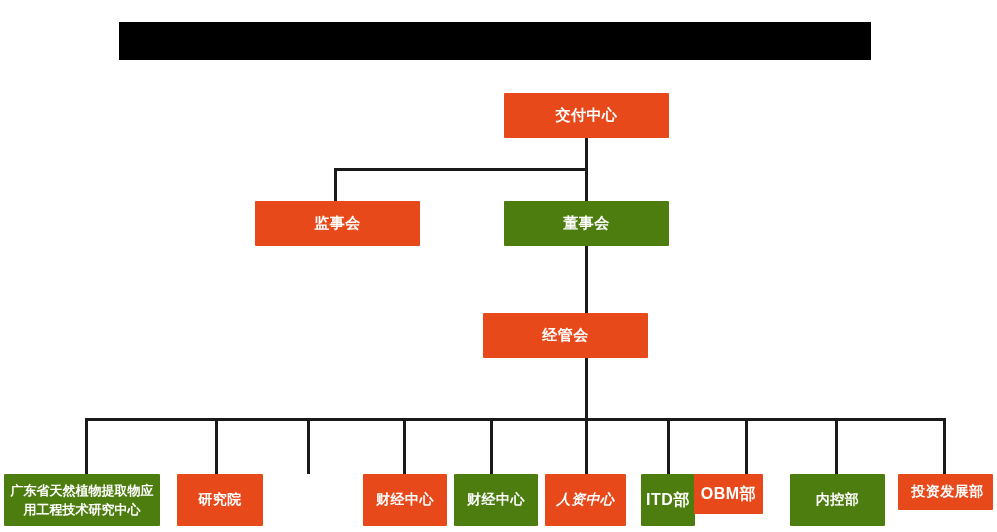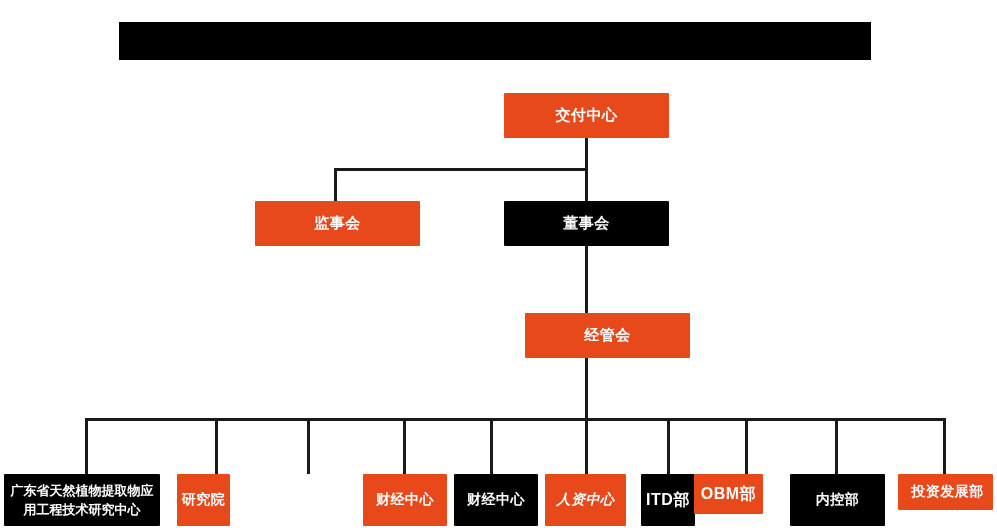--- a/index.html
+++ b/index.html
@@ -45,21 +45,21 @@
     justify-content: center;
     text-align: center;
     color: #ffffff;
     line-height: 1.25;
     letter-spacing: 0.5px;
     font-weight: 700;
     padding: 2px 4px;
     border-radius: 1px;
   }
   .node.dark  { background: #e8491b; }
-  .node.light { background: #000000; }
+  .node.light { background: #4d7c0f; }
 
   .node .label {
     display: block;
     width: 100%;
     white-space: pre-line;
   }
 
   .size-lg   { font-size: 15px; }
   .size-md   { font-size: 14px; }
   .size-sm   { font-size: 16px; }
@@ -102,30 +102,30 @@
   </div>
 
   <div class="node dark size-lg" style="left:255px; top:201px; width:165px; height:45px;">
     <span class="label">监事会</span>
   </div>
 
   <div class="node light size-lg" style="left:504px; top:201px; width:165px; height:45px;">
     <span class="label">董事会</span>
   </div>
 
-  <div class="node dark size-lg" style="left:525px; top:313px; width:165px; height:45px;">
+  <div class="node dark size-lg" style="left:483px; top:313px; width:165px; height:45px;">
     <span class="label">经管会</span>
   </div>
 
   <div class="node light size-xs" style="left:4px; top:474px; width:156px; height:52px;">
     <span class="label">广东省天然植物提取物应
 用工程技术研究中心</span>
   </div>
 
-  <div class="node dark size-md" style="left:177px; top:474px; width:53px; height:52px;">
+  <div class="node dark size-md" style="left:177px; top:474px; width:86px; height:52px;">
     <span class="label">研究院</span>
   </div>
 
 
   <div class="node dark size-md" style="left:363px; top:474px; width:84px; height:52px;">
     <span class="label">财经中心</span>
   </div>
 
   <div class="node light size-md" style="left:454px; top:474px; width:84px; height:52px;">
     <span class="label">财经中心</span>

